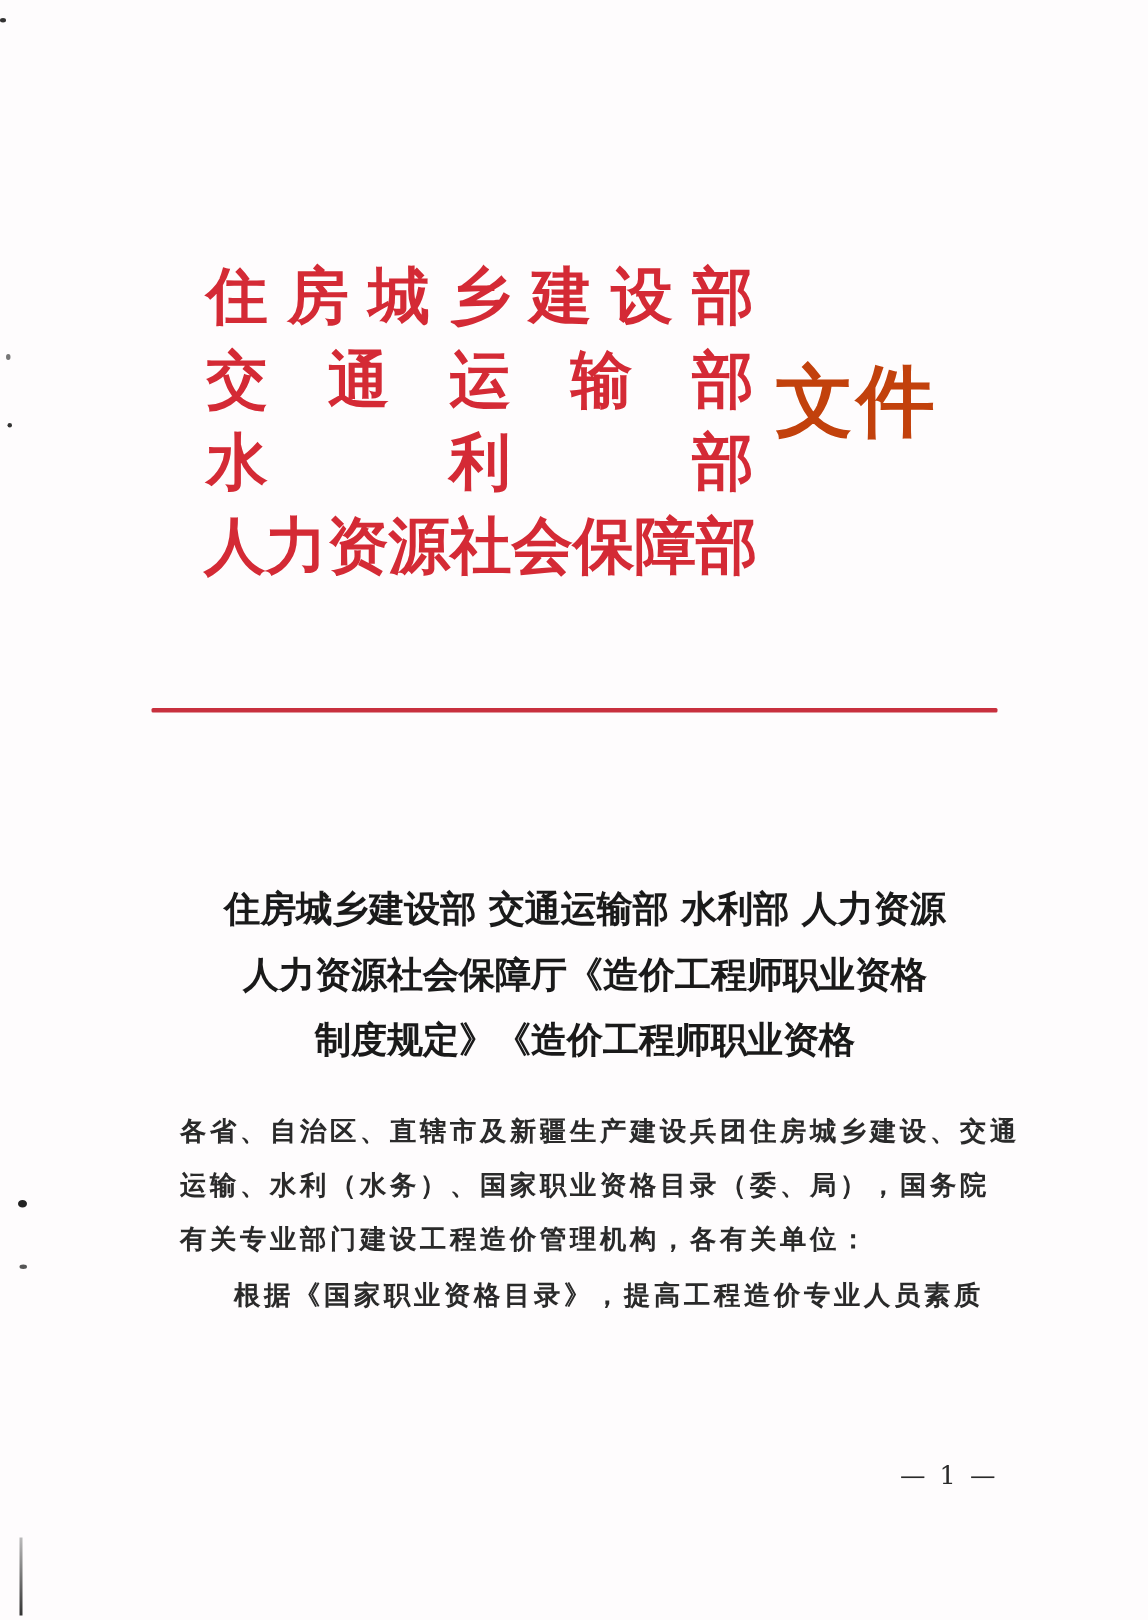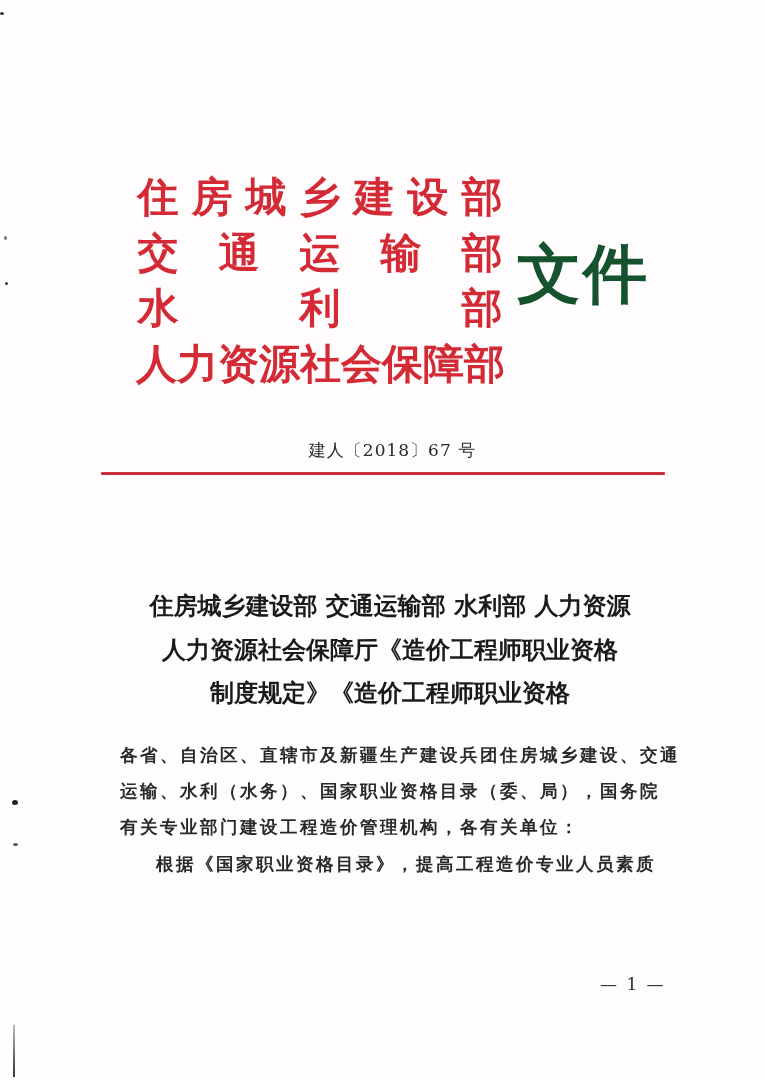--- a/index.html
+++ b/index.html
@@ -45,23 +45,23 @@
       width: 44px;
       text-align: center;
     }
     .issuer-row.full span {
       width: 41px;
     }
     .doc-word {
       position: absolute;
       left: 517px;
       top: 242px;
-      font-size: 64px;
-      font-weight: bold;
-      color: #14532d;
+      font-size: 52px;
+      font-weight: bold;
+      color: #c2410c;
       letter-spacing: 2px;
       line-height: 1;
     }
 
     .doc-number {
       position: absolute;
       left: 0;
       width: 765px;
       top: 439px;
       text-align: center;
@@ -175,21 +175,20 @@
       <span>社</span>
       <span>会</span>
       <span>保</span>
       <span>障</span>
       <span>部</span>
     </div>
   </div>
 
   <div class="doc-word">文件</div>
 
-  <div class="doc-number">建人〔2018〕67 号</div>
 
   <div class="red-rule"></div>
 
   <div class="notice-title">
     <div>住房城乡建设部 交通运输部 水利部 人力资源</div>
     <div>人力资源社会保障厅《造价工程师职业资格</div>
     <div>制度规定》《造价工程师职业资格</div>
   </div>
 
   <div class="body-text">

